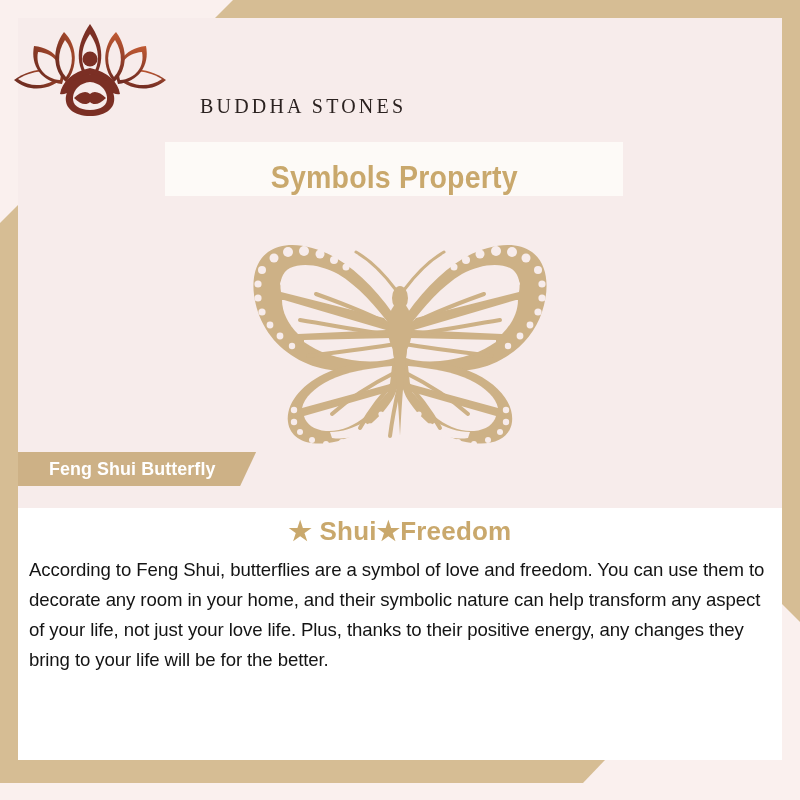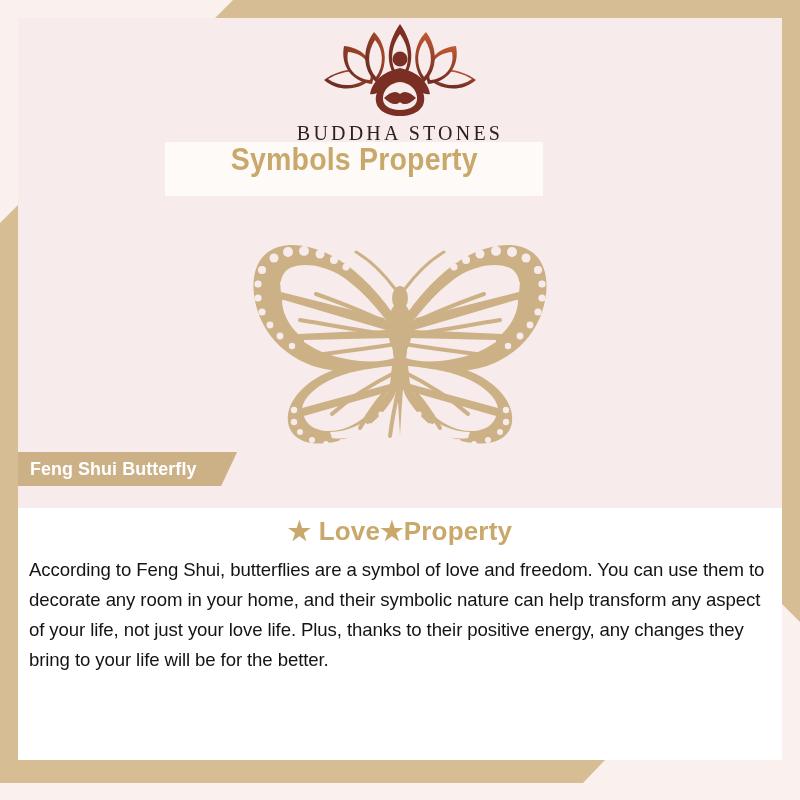--- a/index.html
+++ b/index.html
@@ -68,47 +68,47 @@
     background: #f7eceb;
   }
 
   
   .brand {
     position: absolute;
     left: 0;
     right: 0;
     top: 22px;
     display: flex;
-    flex-direction: column;
-    align-items: center;
+    align-items: flex-end;
+    gap: 20px;
   }
   .logo-mark {
     width: 180px;
     height: 96px;
     display: block;
   }
   .brand-name {
     margin-top: 4px;
     font-family: "Liberation Serif", serif;
     font-size: 20px;
     letter-spacing: 3.2px;
     color: #2b2220;
     font-weight: 400;
   }
 
   
   .title-band {
     position: absolute;
     left: 165px;
     top: 142px;
-    width: 378px;
+    width: 458px;
     height: 54px;
     background: #fdfaf7;
     display: flex;
-    align-items: flex-start;
+    align-items: flex-end;
     justify-content: center;
   }
   .title-band .title-text {
     font-size: 31px;
     font-weight: bold;
     color: #c9a86c;
     letter-spacing: 0.2px;
     transform: scaleX(0.92);
   }
 
@@ -126,21 +126,21 @@
     height: 224px;
     display: block;
   }
 
   
   .banner {
     position: absolute;
     left: 18px;
     top: 452px;
     height: 34px;
-    padding: 0 30px 0 12px;
+    padding: 0 30px 0 31px;
     background: #cdb186;
     display: flex;
     align-items: center;
     clip-path: polygon(0 0, 100% 0, calc(100% - 16px) 100%, 0 100%);
   }
   .banner-text {
     color: #ffffff;
     font-size: 19px;
     font-weight: bold;
     letter-spacing: 0.1px;
@@ -357,17 +357,17 @@
         </g>
       </svg>
     </span>
   </div>
 
   <div class="banner">
     <span class="banner-text">Feng Shui Butterfly</span>
   </div>
 
   <div class="content-card">
-    <div class="keywords">★ Love★Property</div>
+    <div class="keywords">★ Shui★Freedom</div>
     <p class="body-copy">According to Feng Shui, butterflies are a symbol of love and freedom. You can use them to decorate any room in your home, and their symbolic nature can help transform any aspect of your life, not just your love life. Plus, thanks to their positive energy, any changes they bring to your life will be for the better.</p>
   </div>
 
 </div>
 
 </body></html>

